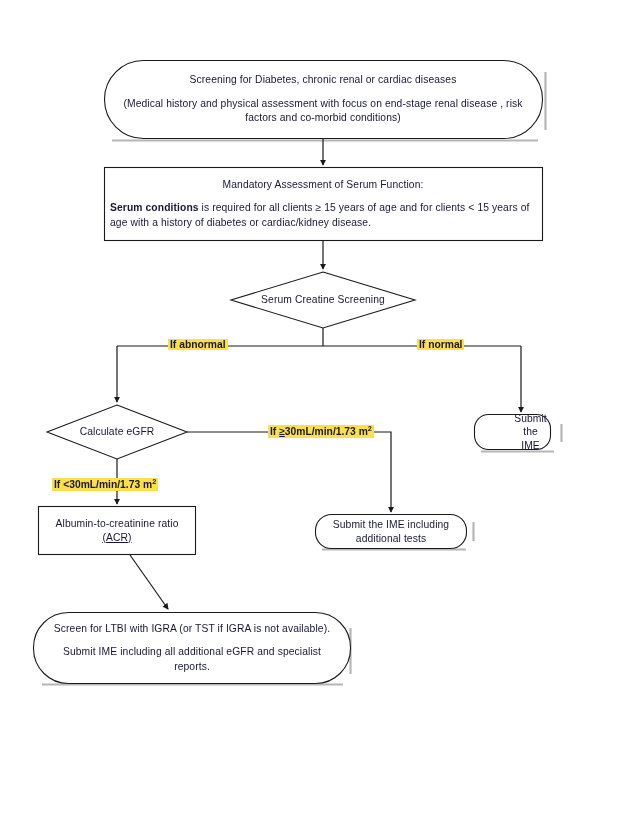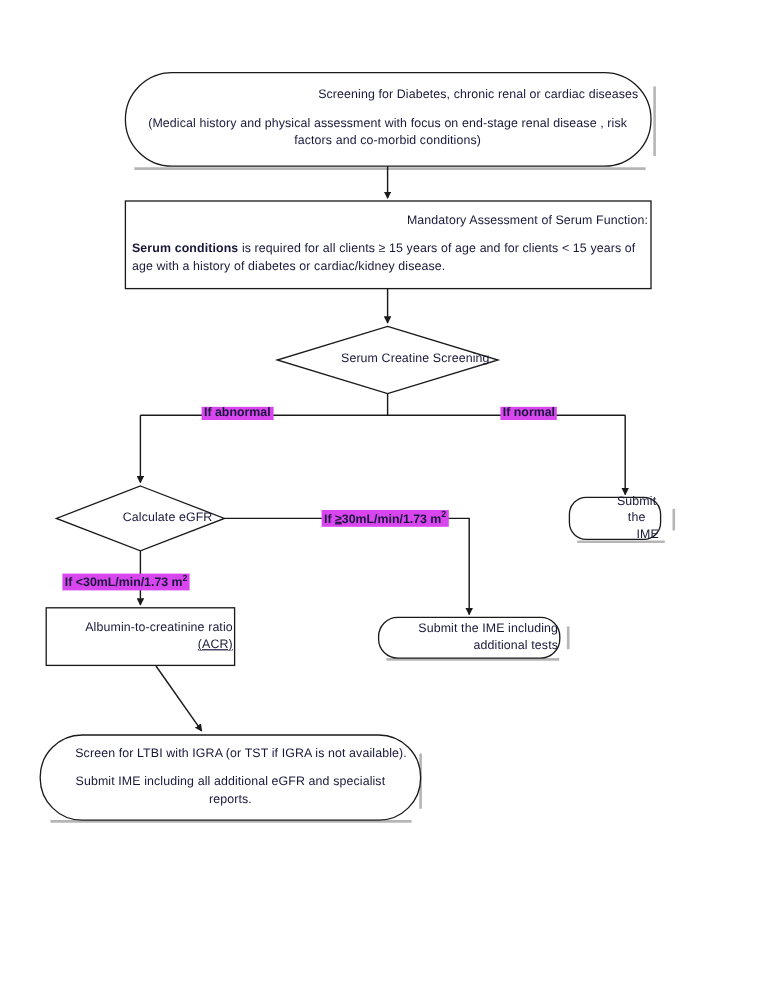--- a/index.html
+++ b/index.html
@@ -32,34 +32,33 @@
     position: absolute;
     box-sizing: border-box;
     display: flex;
     flex-direction: column;
     justify-content: center;
     text-align: center;
     font-size: 10.3px;
     line-height: 1.42;
     color: #17173a;
     letter-spacing: 0.01em;
-    align-items: flex-end;
   }
   .node-text p {
     margin: 0;
   }
   .node-text p + p {
     margin-top: 9px;
   }
   .edge-label {
     position: absolute;
     font-size: 10.3px;
     font-weight: bold;
     color: #17173a;
-    background: #d946ef;
+    background: #fde047;
     padding: 0 2px;
     white-space: nowrap;
     line-height: 1.1;
   }
   .ge-sym { text-decoration: underline; }
   .sup { font-size: 7.4px; vertical-align: super; }
   b.strong { font-weight: bold; }
 </style>
 </head>
 <body>

